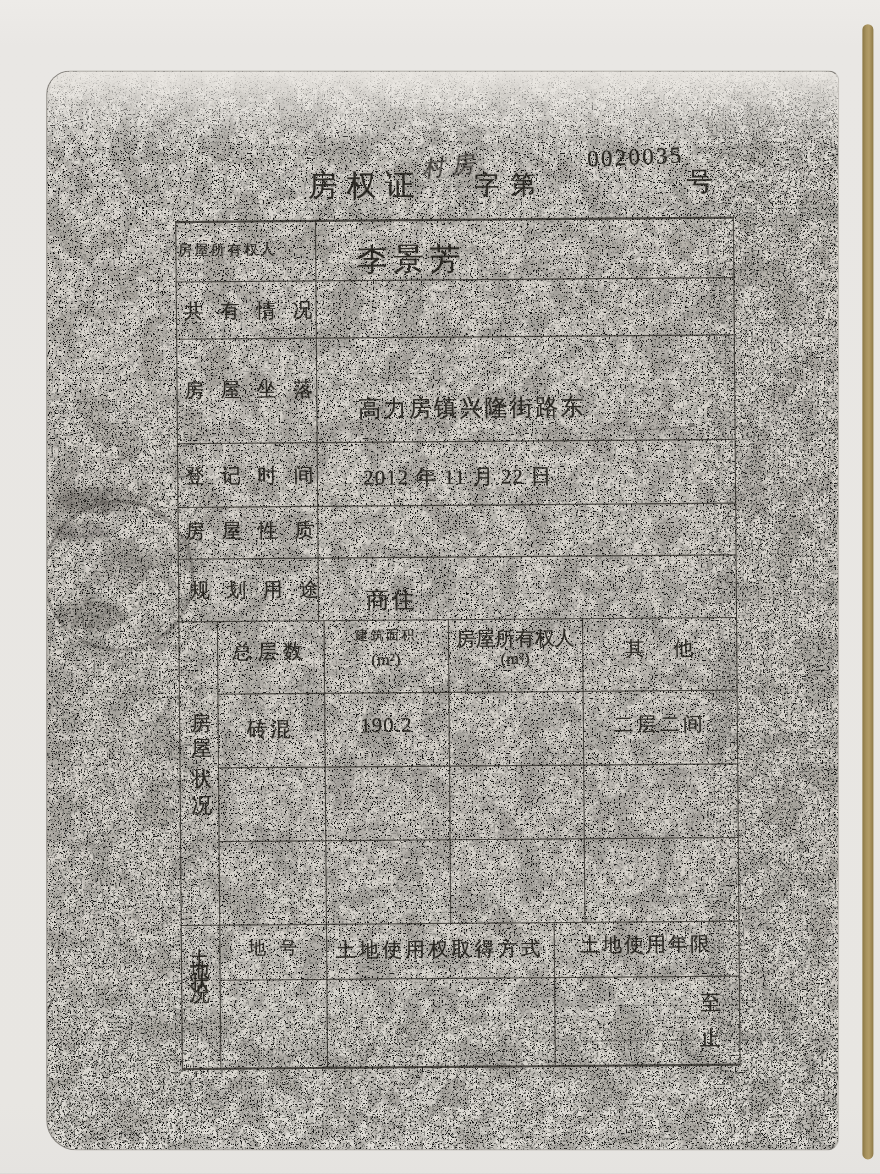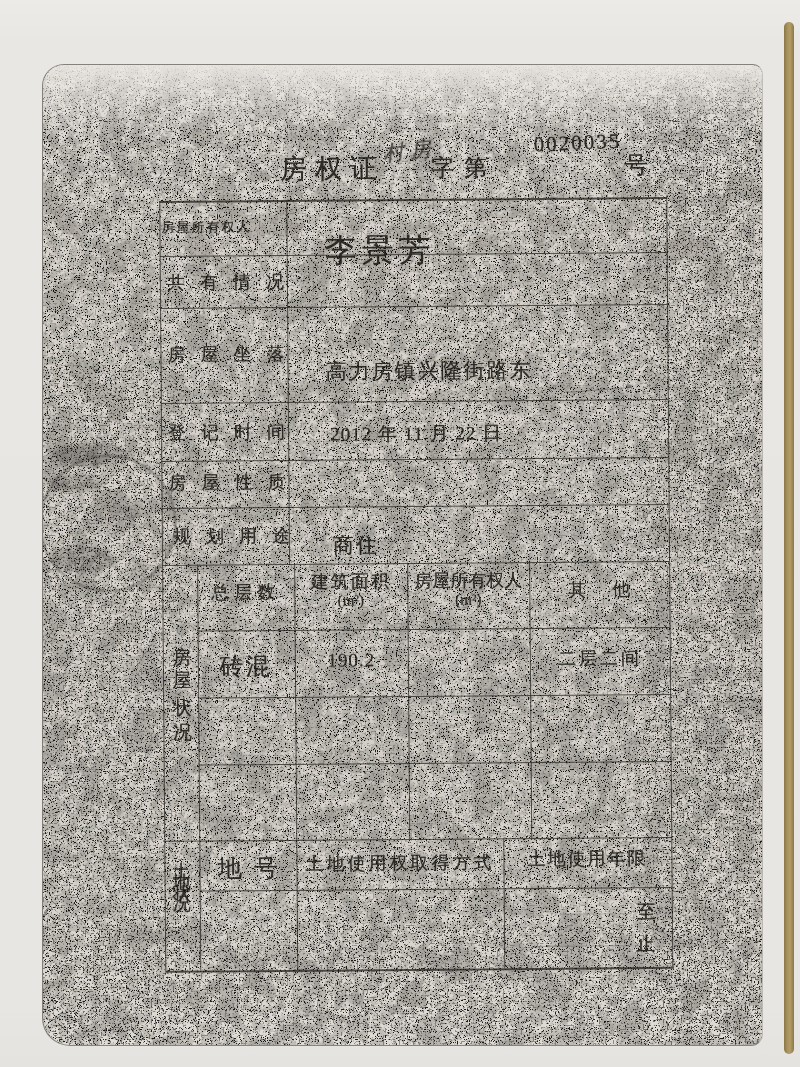--- a/index.html
+++ b/index.html
@@ -108,44 +108,44 @@
       <div class="vline" style="left:528px;top:562px;height:276px;"></div>
       <div class="vline" style="left:500px;top:838px;height:130px;"></div>
 
       <div class="t" style="left:163px;top:216px;font-size:13px;letter-spacing:2px;">房屋所有权人</div>
       <div class="t" style="left:168px;top:268px;font-size:18px;letter-spacing:15px;">共有情况</div>
       <div class="t" style="left:168px;top:340px;font-size:18px;letter-spacing:15px;">房屋坐落</div>
       <div class="t" style="left:168px;top:418px;font-size:18px;letter-spacing:15px;">登记时间</div>
       <div class="t" style="left:168px;top:468px;font-size:18px;letter-spacing:15px;">房屋性质</div>
       <div class="t" style="left:172px;top:522px;font-size:18px;letter-spacing:15px;">规划用途</div>
 
-      <div class="t" style="left:326px;top:228px;font-size:32px;letter-spacing:5px;">李景芳</div>
+      <div class="t" style="left:326px;top:216px;font-size:28px;letter-spacing:5px;">李景芳</div>
       <div class="t" style="left:326px;top:272px;font-size:20px;"></div>
       <div class="t" style="left:326px;top:356px;font-size:21px;letter-spacing:2px;">高力房镇兴隆街路东</div>
       <div class="t" style="left:330px;top:420px;font-size:19px;letter-spacing:1px;">2012 年 11 月 22 日</div>
       <div class="t" style="left:326px;top:470px;font-size:20px;"></div>
       <div class="t" style="left:332px;top:530px;font-size:21px;letter-spacing:2px;">商住</div>
 
       <div class="t vert" style="left:167px;top:628px;font-size:19px;letter-spacing:26px;">房屋状况</div>
 
       <div class="t cell" style="left:196px;top:578px;width:97px;font-size:18px;letter-spacing:5px;">总层数</div>
-      <div class="t cell" style="left:293px;top:568px;width:113px;font-size:18px;letter-spacing:2px;">建筑面积</div>
+      <div class="t cell" style="left:293px;top:568px;width:113px;font-size:12px;letter-spacing:2px;">建筑面积</div>
       <div class="t cell" style="left:293px;top:591px;width:113px;font-size:15px;">(m²)</div>
       <div class="t cell" style="left:406px;top:568px;width:122px;font-size:18px;">房屋所有权人</div>
       <div class="t cell" style="left:406px;top:591px;width:122px;font-size:15px;">(m²)</div>
       <div class="t cell" style="left:528px;top:578px;width:140px;font-size:18px;letter-spacing:26px;text-indent:26px;">其他</div>
 
-      <div class="t cell" style="left:196px;top:648px;width:95px;font-size:24px;letter-spacing:2px;">砖混</div>
+      <div class="t cell" style="left:196px;top:648px;width:95px;font-size:19px;letter-spacing:2px;">砖混</div>
       <div class="t cell" style="left:293px;top:648px;width:113px;font-size:19px;letter-spacing:1px;">190.2</div>
       <div class="t cell" style="left:406px;top:648px;width:122px;font-size:19px;"></div>
       <div class="t cell" style="left:528px;top:647px;width:140px;font-size:18px;letter-spacing:3px;">二层二间</div>
 
       <div class="t vert" style="left:166px;top:845px;font-size:18px;letter-spacing:11px;">土地状况</div>
 
-      <div class="t cell" style="left:196px;top:850px;width:97px;font-size:24px;letter-spacing:12px;text-indent:12px;">地号</div>
+      <div class="t cell" style="left:196px;top:850px;width:97px;font-size:16px;letter-spacing:12px;text-indent:12px;">地号</div>
       <div class="t cell" style="left:293px;top:850px;width:207px;font-size:18px;letter-spacing:3px;">土地使用权取得方式</div>
       <div class="t cell" style="left:500px;top:847px;width:168px;font-size:18px;letter-spacing:2px;">土地使用年限</div>
 
       <div class="t" style="left:633px;top:900px;font-size:19px;">至</div>
       <div class="t" style="left:632px;top:932px;font-size:19px;">止</div>
       <div class="mark" style="left:556px;top:914px;width:72px;height:1px;opacity:.35;"></div>
       <div class="mark" style="left:528px;top:946px;width:100px;height:1px;opacity:.5;"></div>
 
       <div class="stamp"></div>
       <div class="blob" style="left:52px;top:438px;width:76px;height:26px;"></div>

